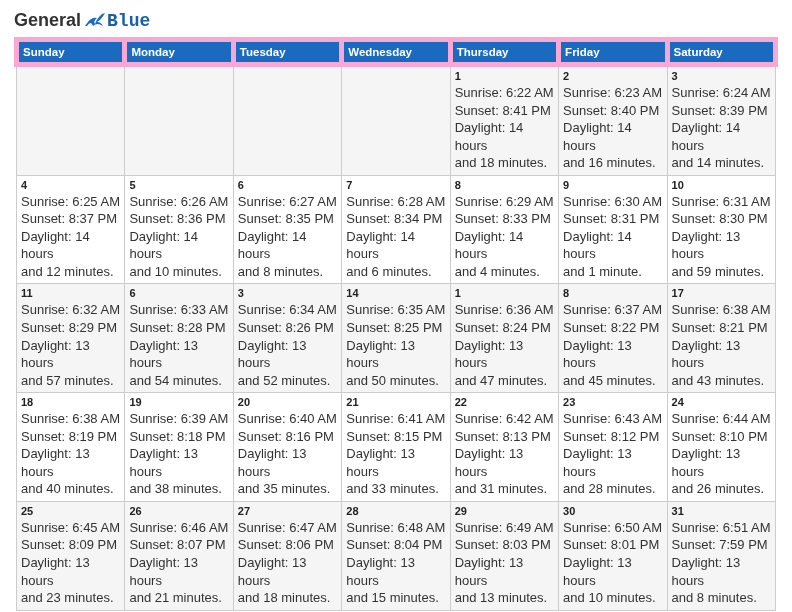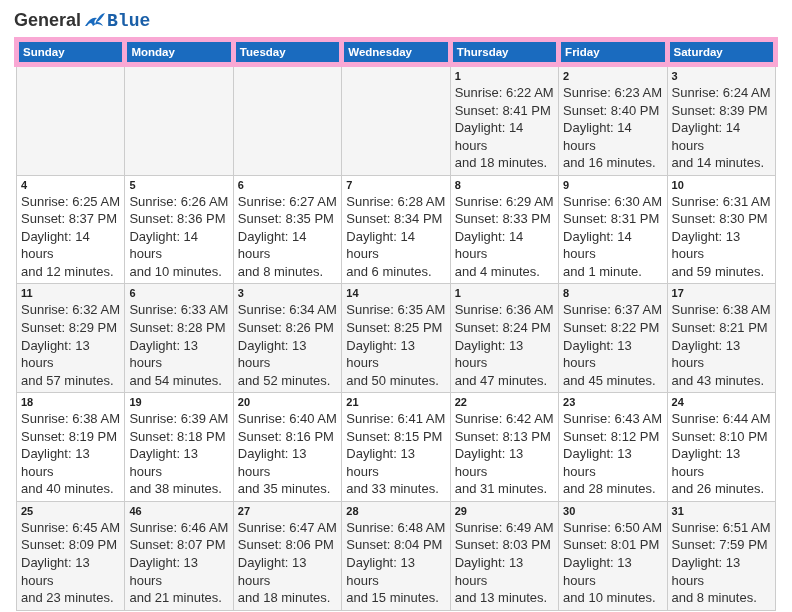--- a/index.html
+++ b/index.html
@@ -258,21 +258,21 @@
             <span class="day-number">24</span>
             <div class="day-info">Sunrise: 6:44 AM<br>Sunset: 8:10 PM<br>Daylight: 13 hours<br>and 26 minutes.</div>
           </td>
         </tr>
         <tr>
           <td>
             <span class="day-number">25</span>
             <div class="day-info">Sunrise: 6:45 AM<br>Sunset: 8:09 PM<br>Daylight: 13 hours<br>and 23 minutes.</div>
           </td>
           <td>
-            <span class="day-number">46</span>
+            <span class="day-number">26</span>
             <div class="day-info">Sunrise: 6:46 AM<br>Sunset: 8:07 PM<br>Daylight: 13 hours<br>and 21 minutes.</div>
           </td>
           <td>
             <span class="day-number">27</span>
             <div class="day-info">Sunrise: 6:47 AM<br>Sunset: 8:06 PM<br>Daylight: 13 hours<br>and 18 minutes.</div>
           </td>
           <td>
             <span class="day-number">28</span>
             <div class="day-info">Sunrise: 6:48 AM<br>Sunset: 8:04 PM<br>Daylight: 13 hours<br>and 15 minutes.</div>
           </td>

